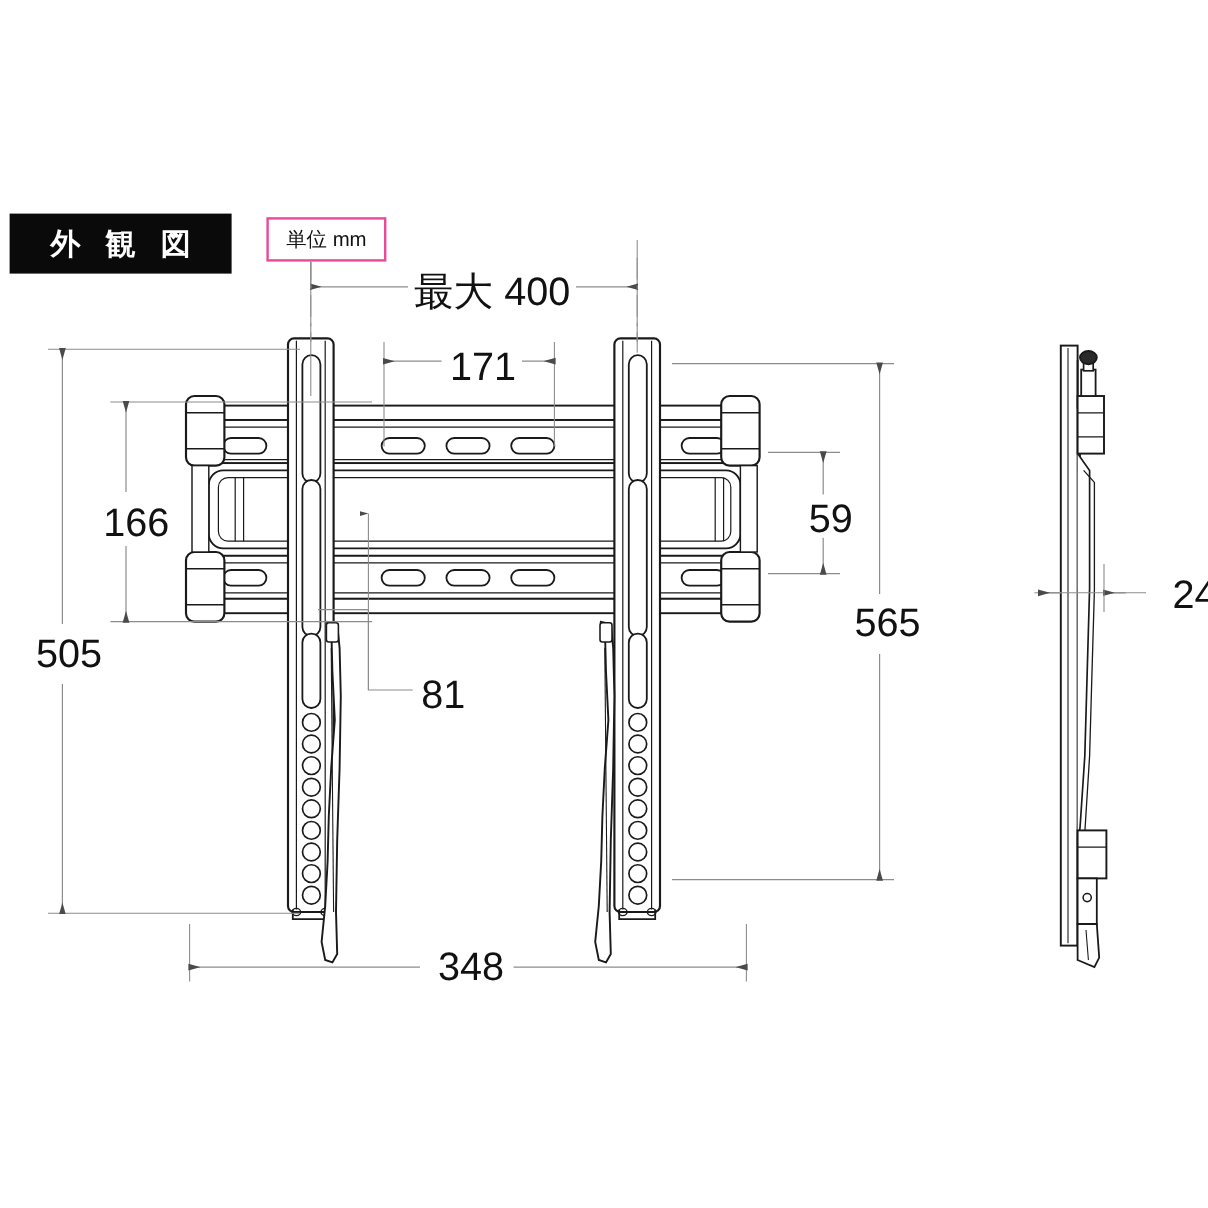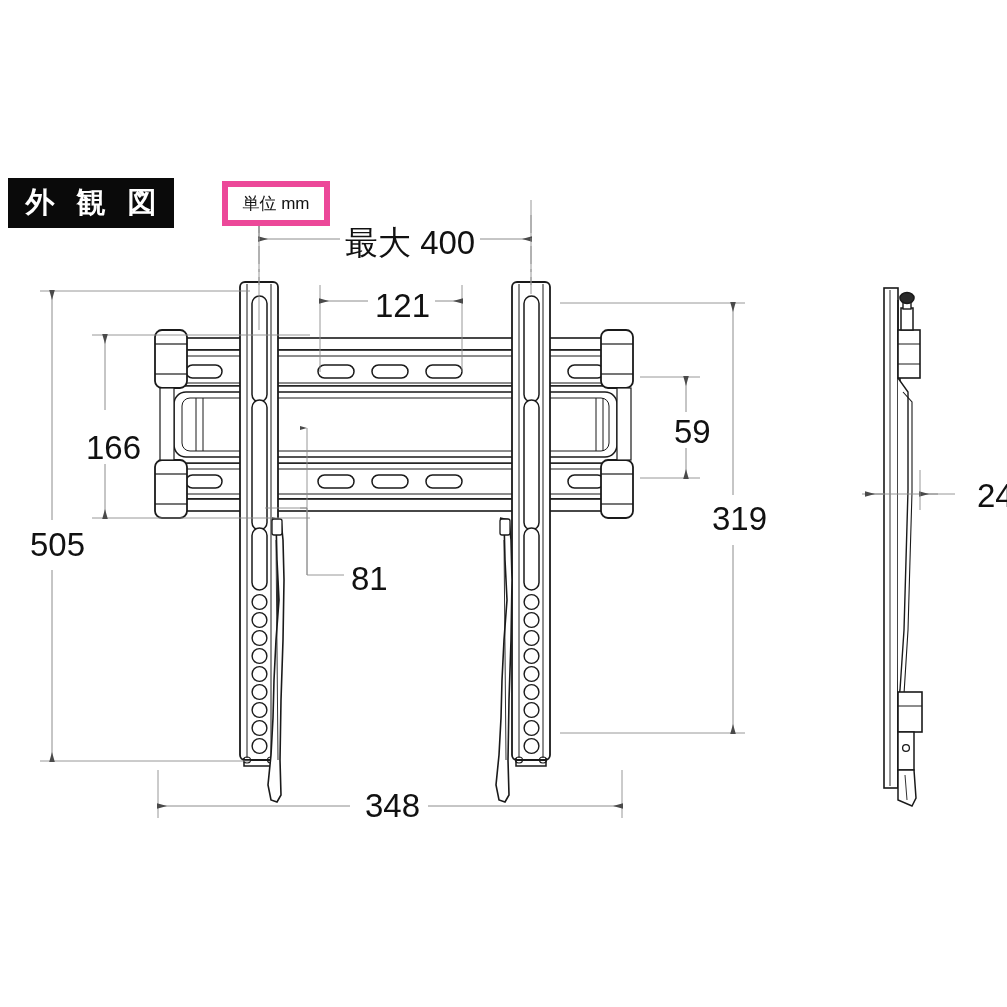--- a/index.html
+++ b/index.html
@@ -13,40 +13,40 @@
     height: 1007px;
     background: #ffffff;
     font-family: "Liberation Sans", sans-serif;
     overflow: hidden;
   }
   
   #title-plate {
     position: absolute;
     left: 8px;
     top: 178px;
-    width: 166px;
+    width: 185px;
     height: 50px;
     background: #0a0a0a;
     color: #ffffff;
     display: flex;
     align-items: center;
     justify-content: center;
-    font-size: 29px;
+    font-size: 25px;
     font-weight: bold;
     letter-spacing: 7px;
     text-indent: 7px;
   }
   
   #unit-box {
     position: absolute;
     left: 222px;
     top: 181px;
     width: 96px;
     height: 33px;
-    border: 6px solid #ec4899;
+    border: 2px solid #ec4899;
     background: #ffffff;
     display: flex;
     align-items: center;
     justify-content: center;
     font-size: 17px;
     color: #111;
   }
   
   .dim-label {
     position: absolute;
@@ -303,29 +303,29 @@
 
     </g>
   </svg>
 
   <div id="title-plate">外 観 図</div>
 
   <div id="unit-box">単位 mm</div>
 
   <div class="dim-label" style="left:340px; top:226px;">最大 400</div>
 
-  <div class="dim-label" style="left:370px; top:289px;">121</div>
-
-  <div class="dim-label" style="left:81px; top:419px;margin-top:12px;">166</div>
+  <div class="dim-label" style="left:370px; top:289px;">171</div>
+
+  <div class="dim-label" style="left:81px; top:419px;">166</div>
 
   <div class="dim-label" style="left:25px; top:528px;">505</div>
 
   <div class="dim-label" style="left:669px; top:415px;">59</div>
 
-  <div class="dim-label" style="left:707px; top:502px;">319</div>
+  <div class="dim-label" style="left:707px; top:502px;">565</div>
 
   <div class="dim-label" style="left:346px; top:562px;">81</div>
 
   <div class="dim-label" style="left:360px; top:789px;">348</div>
 
   <div class="dim-label" style="left:972px; top:479px;">24</div>
 
 </div>
 
 </body></html>

